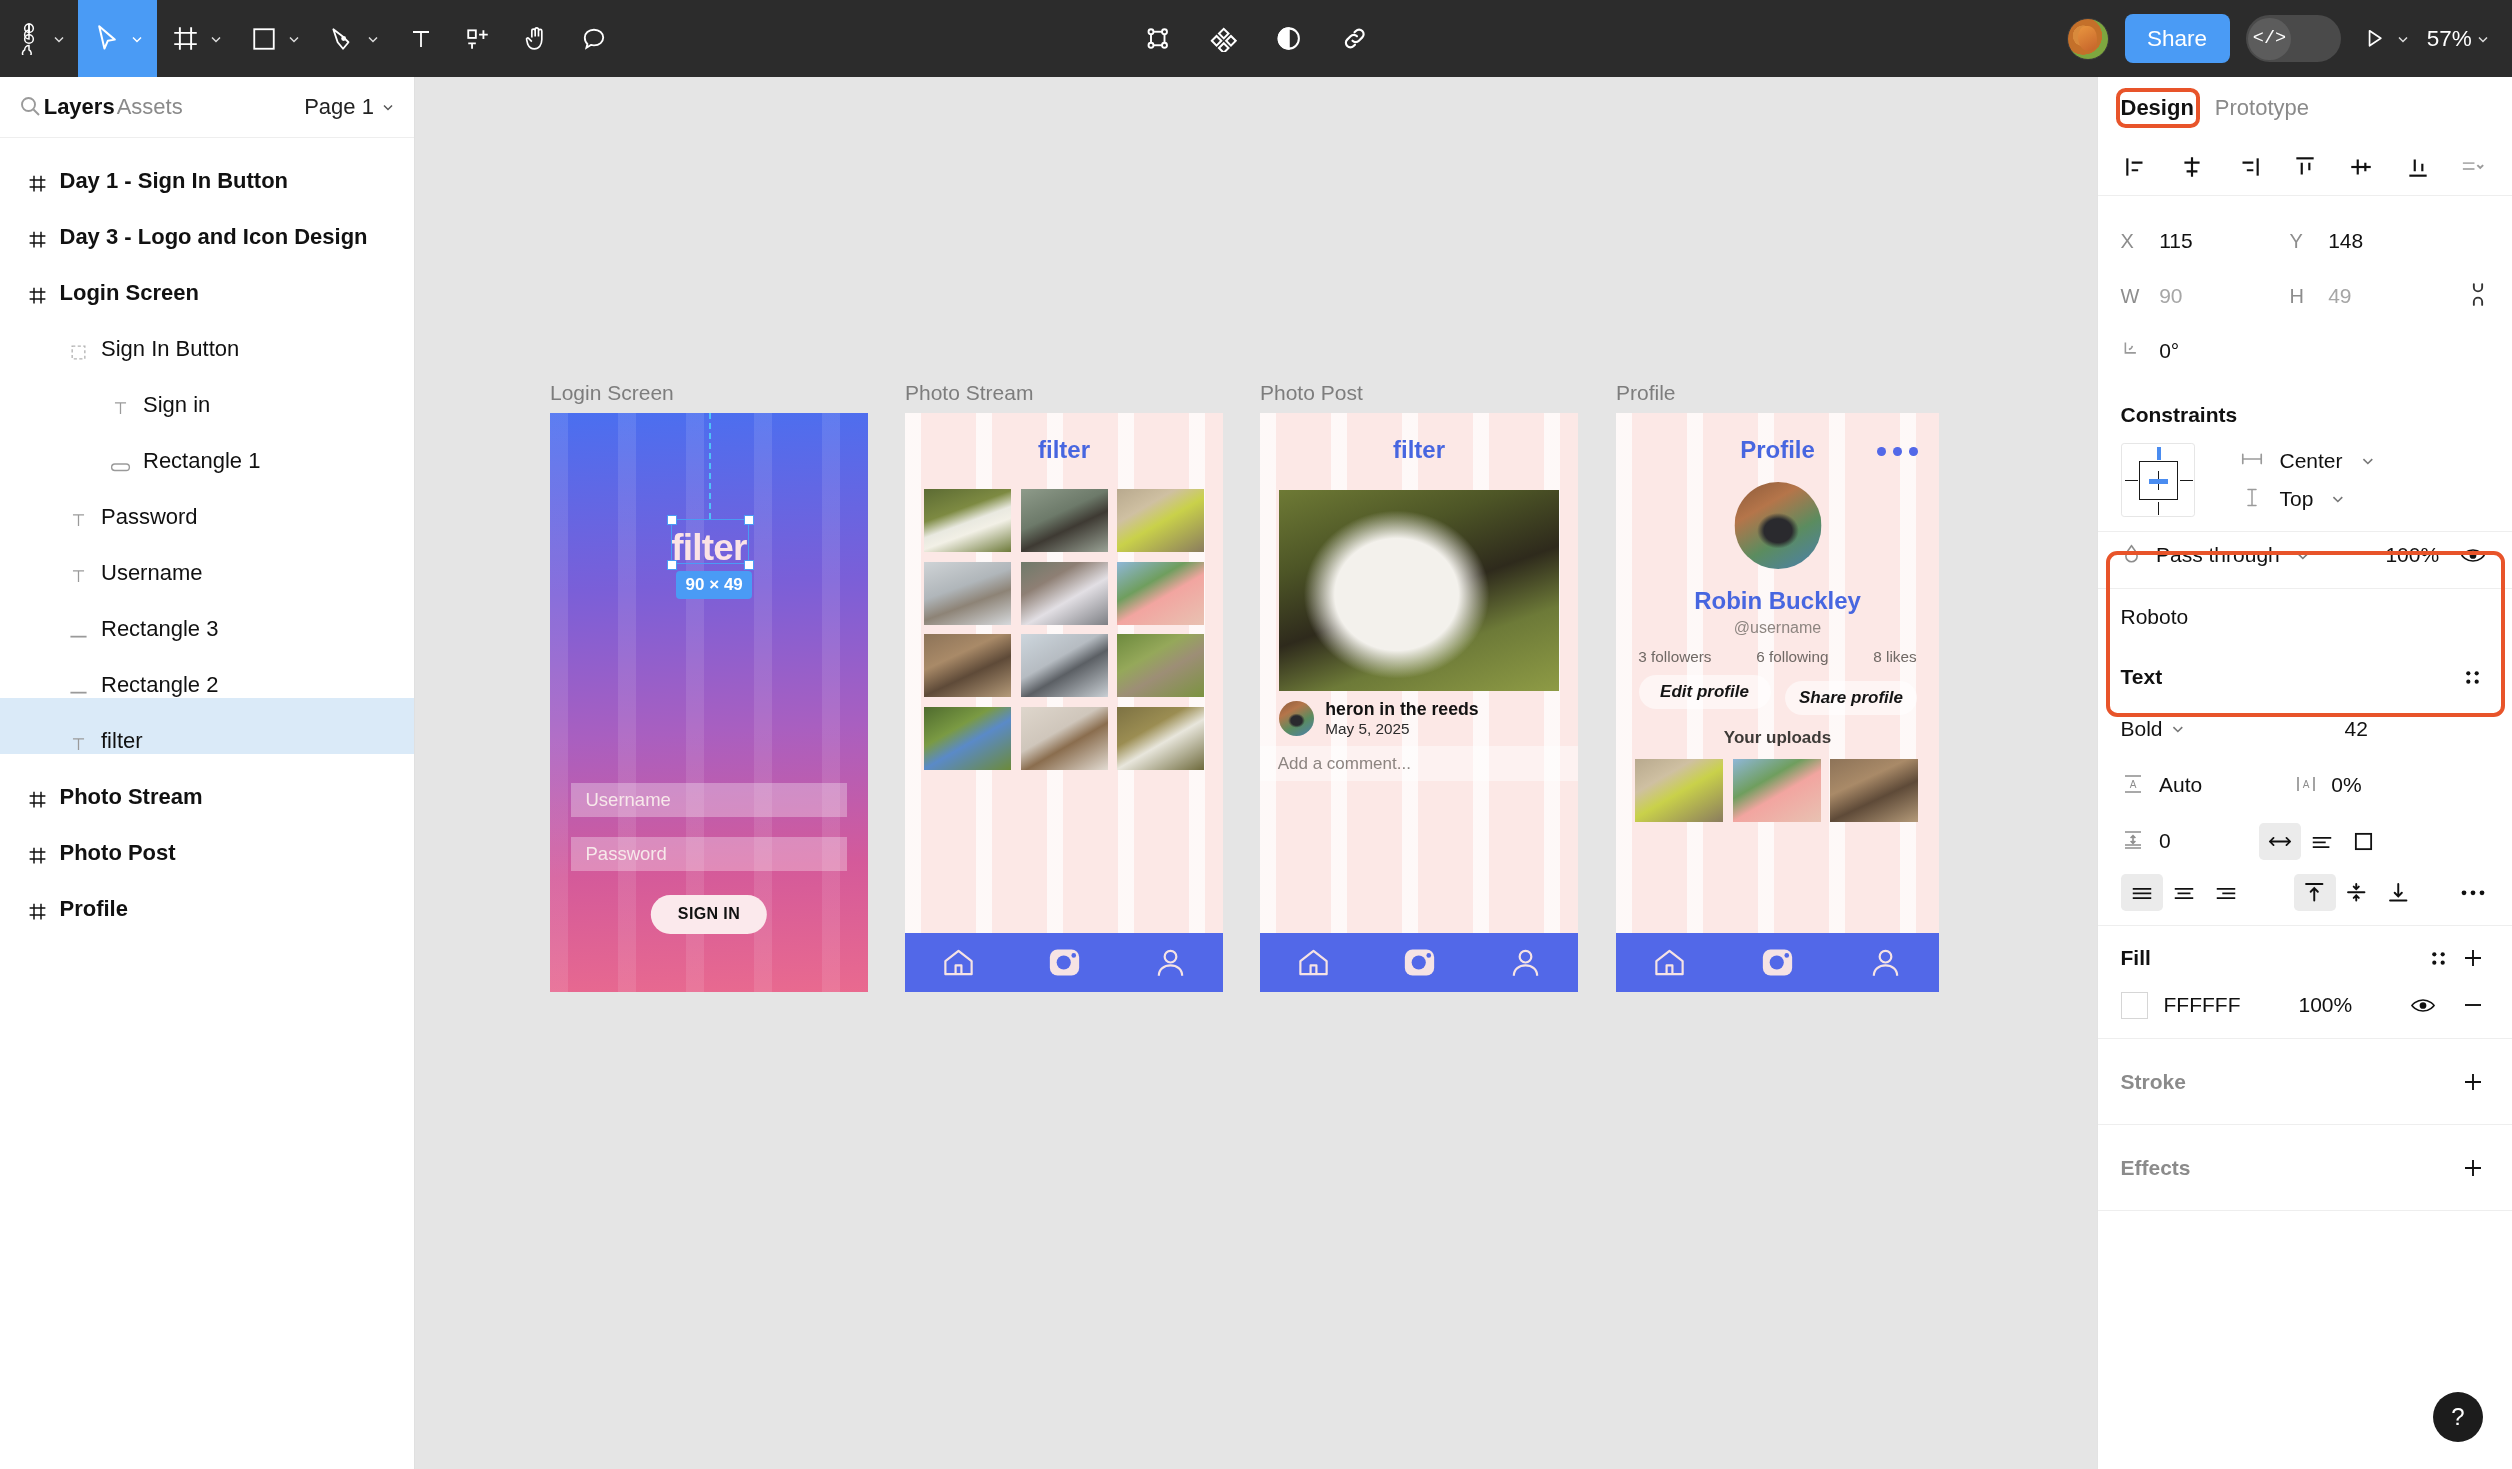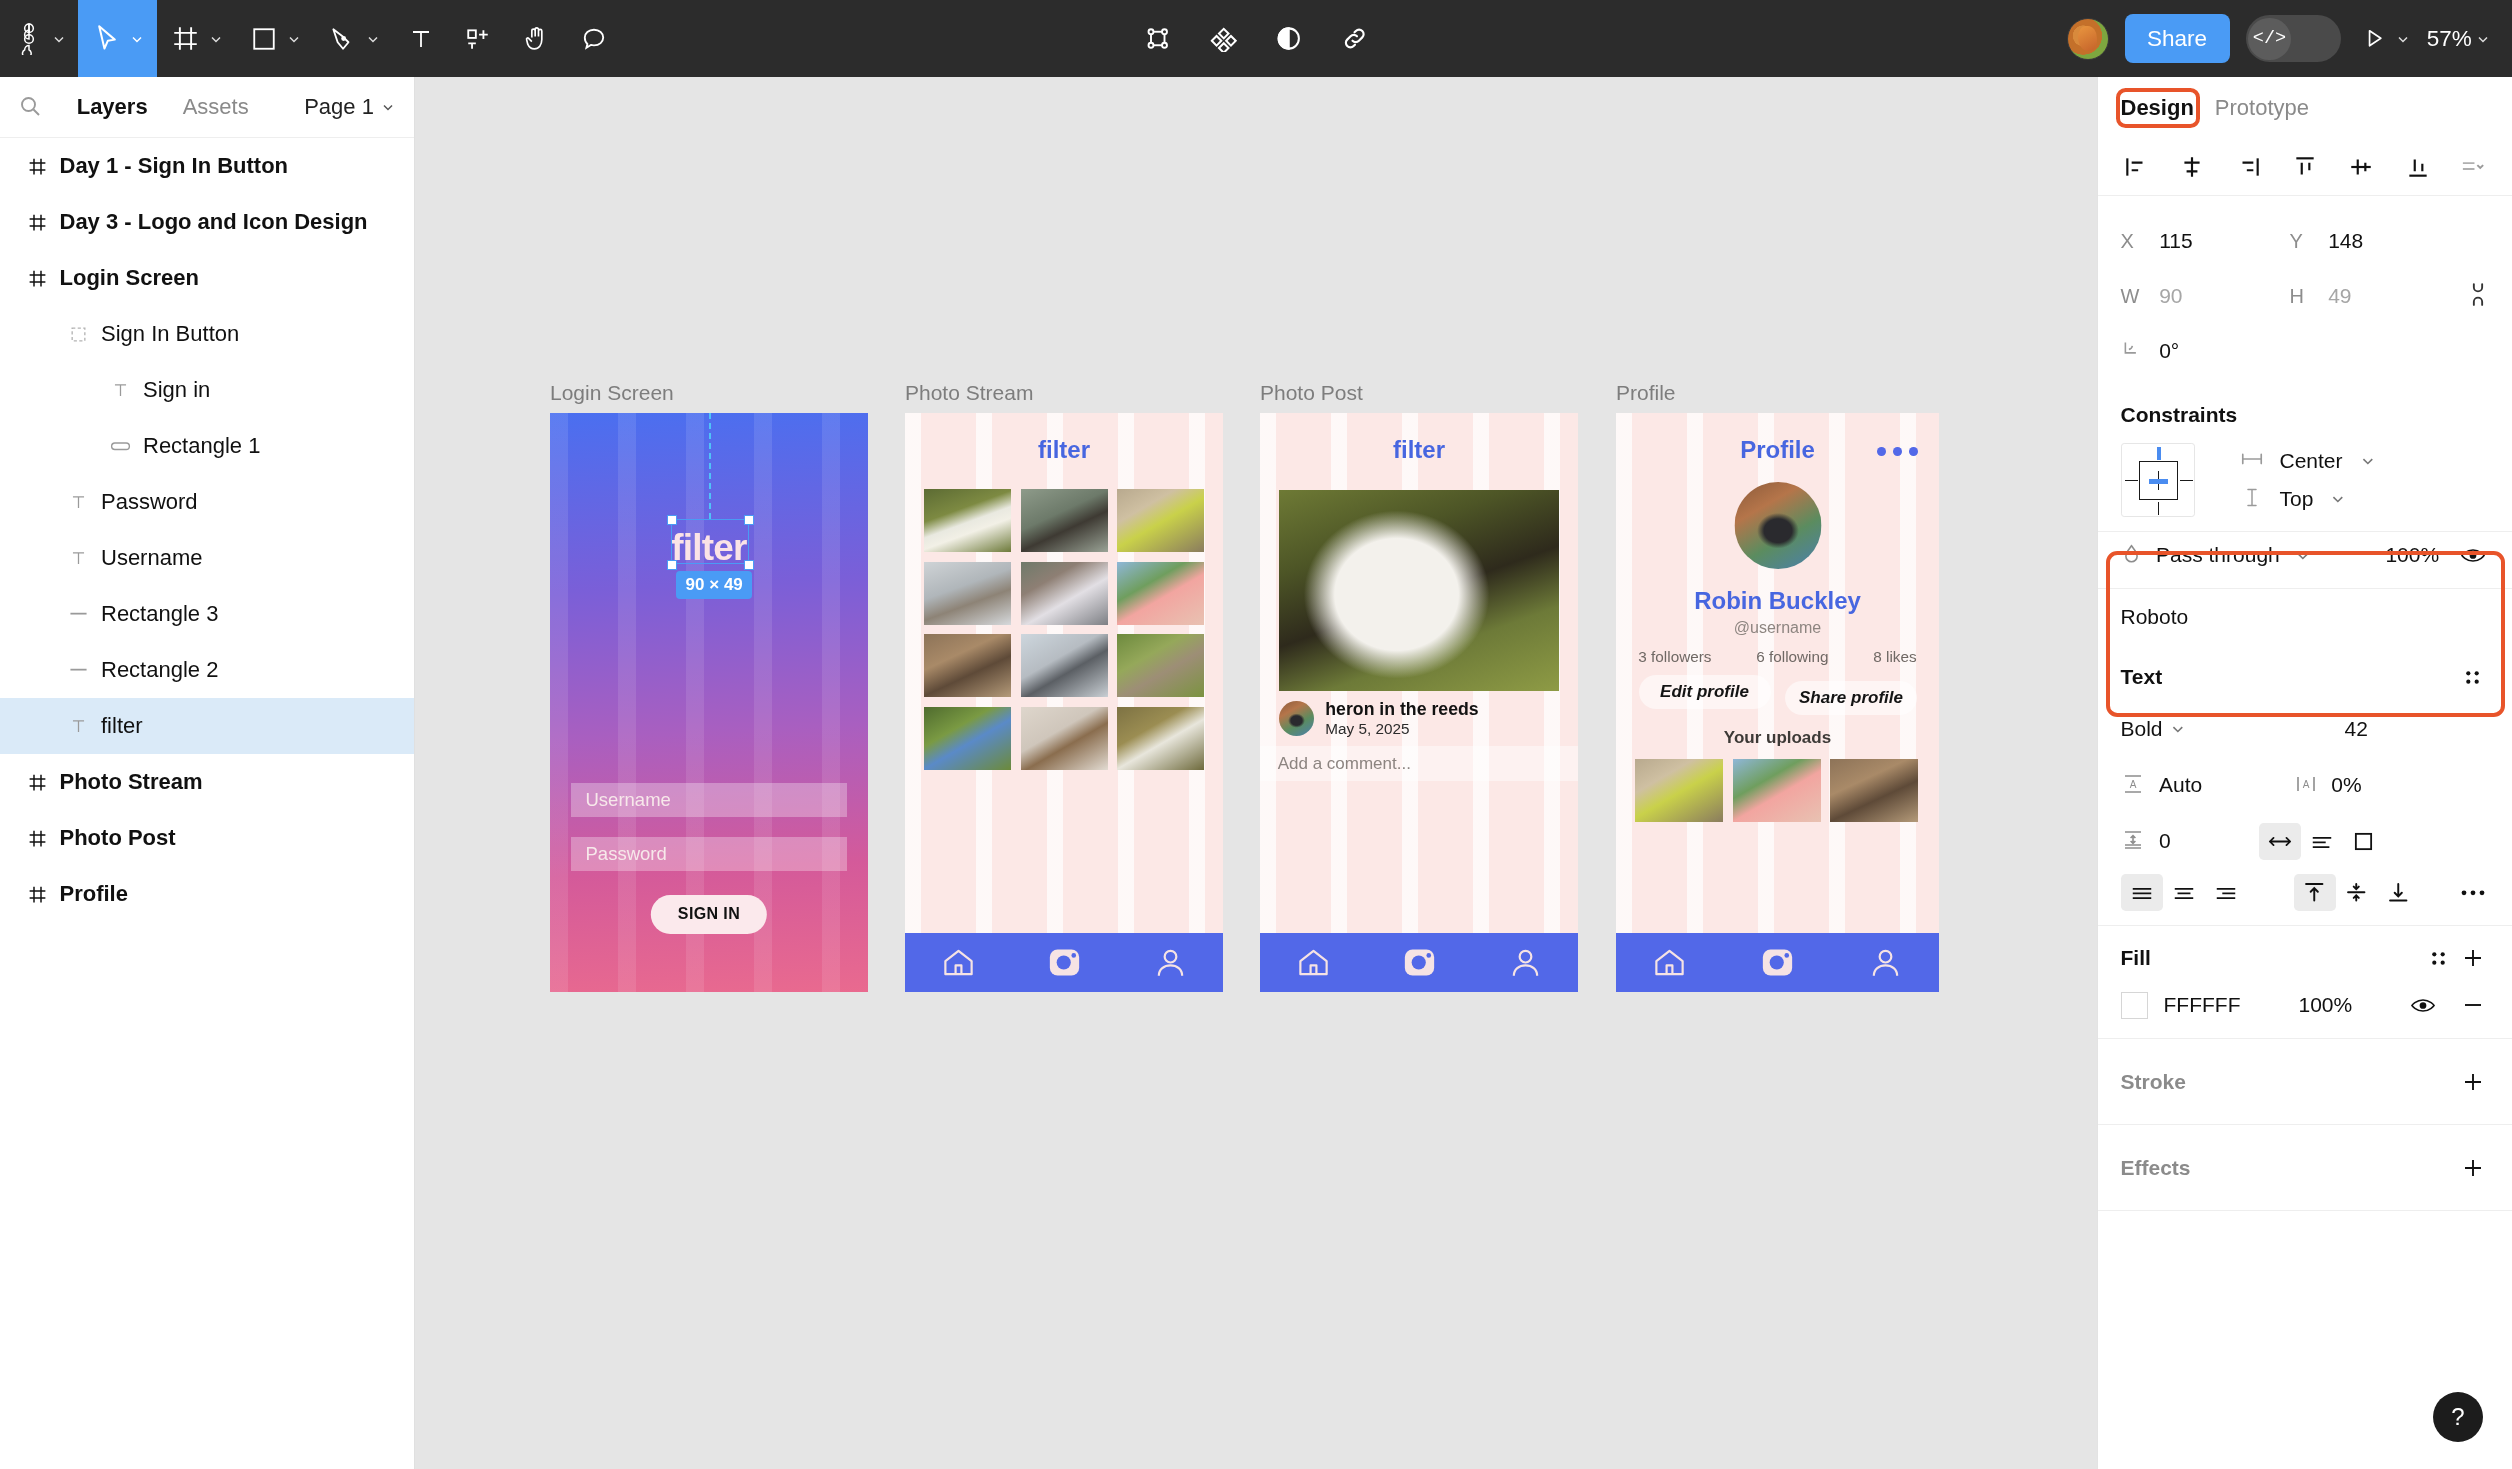--- a/index.html
+++ b/index.html
@@ -60,27 +60,27 @@
   .zoom-label { color: #fff; font-size: 22.5px; font-weight: 500; }
   .present-grp { display: flex; align-items: center; gap: 3.2px; cursor:pointer; }
 
   
   #left-panel {
     position: absolute; top: 77px; left: 0; width: 415px; height: 1392px;
     background: #fff; border-right: 0.8px solid #e0e0e0; z-index: 40;
   }
   #lp-head {
     height: 61px; display: flex; align-items: center; padding: 0 17.7px;
-    border-bottom: 0.8px solid #eee; gap: 35px;
+    border-bottom: 0.8px solid #eee; gap: 2px;
   }
   #lp-head .tabname { font-size: 22px; color: #8a8a8a; cursor:pointer; }
   #lp-head .tabname.sel { color: #111; font-weight: 700; }
   #page-sel { margin-left: auto; font-size: 22px; color:#222; display:flex; align-items:center; gap:6.4px; cursor:pointer;}
   .layer-row {
-    height: 56px; display: flex; align-items: center; cursor: pointer;
+    height: 56px; display: flex; align-items: flex-end; cursor: pointer;
     font-size: 22px; color: #111;
   }
   .layer-row.sel { background: #daeaf8; }
   .layer-row .lr-ico { width: 45px; display:flex; align-items:center; justify-content:center; flex:none; }
   .layer-row .lr-label { white-space: nowrap; }
   .layer-row.bold .lr-label { font-weight: 700; }
   .d1 { padding-left: 14.5px; }
   .d2 { padding-left: 56px; }
   .d3 { padding-left: 98px; }
 

